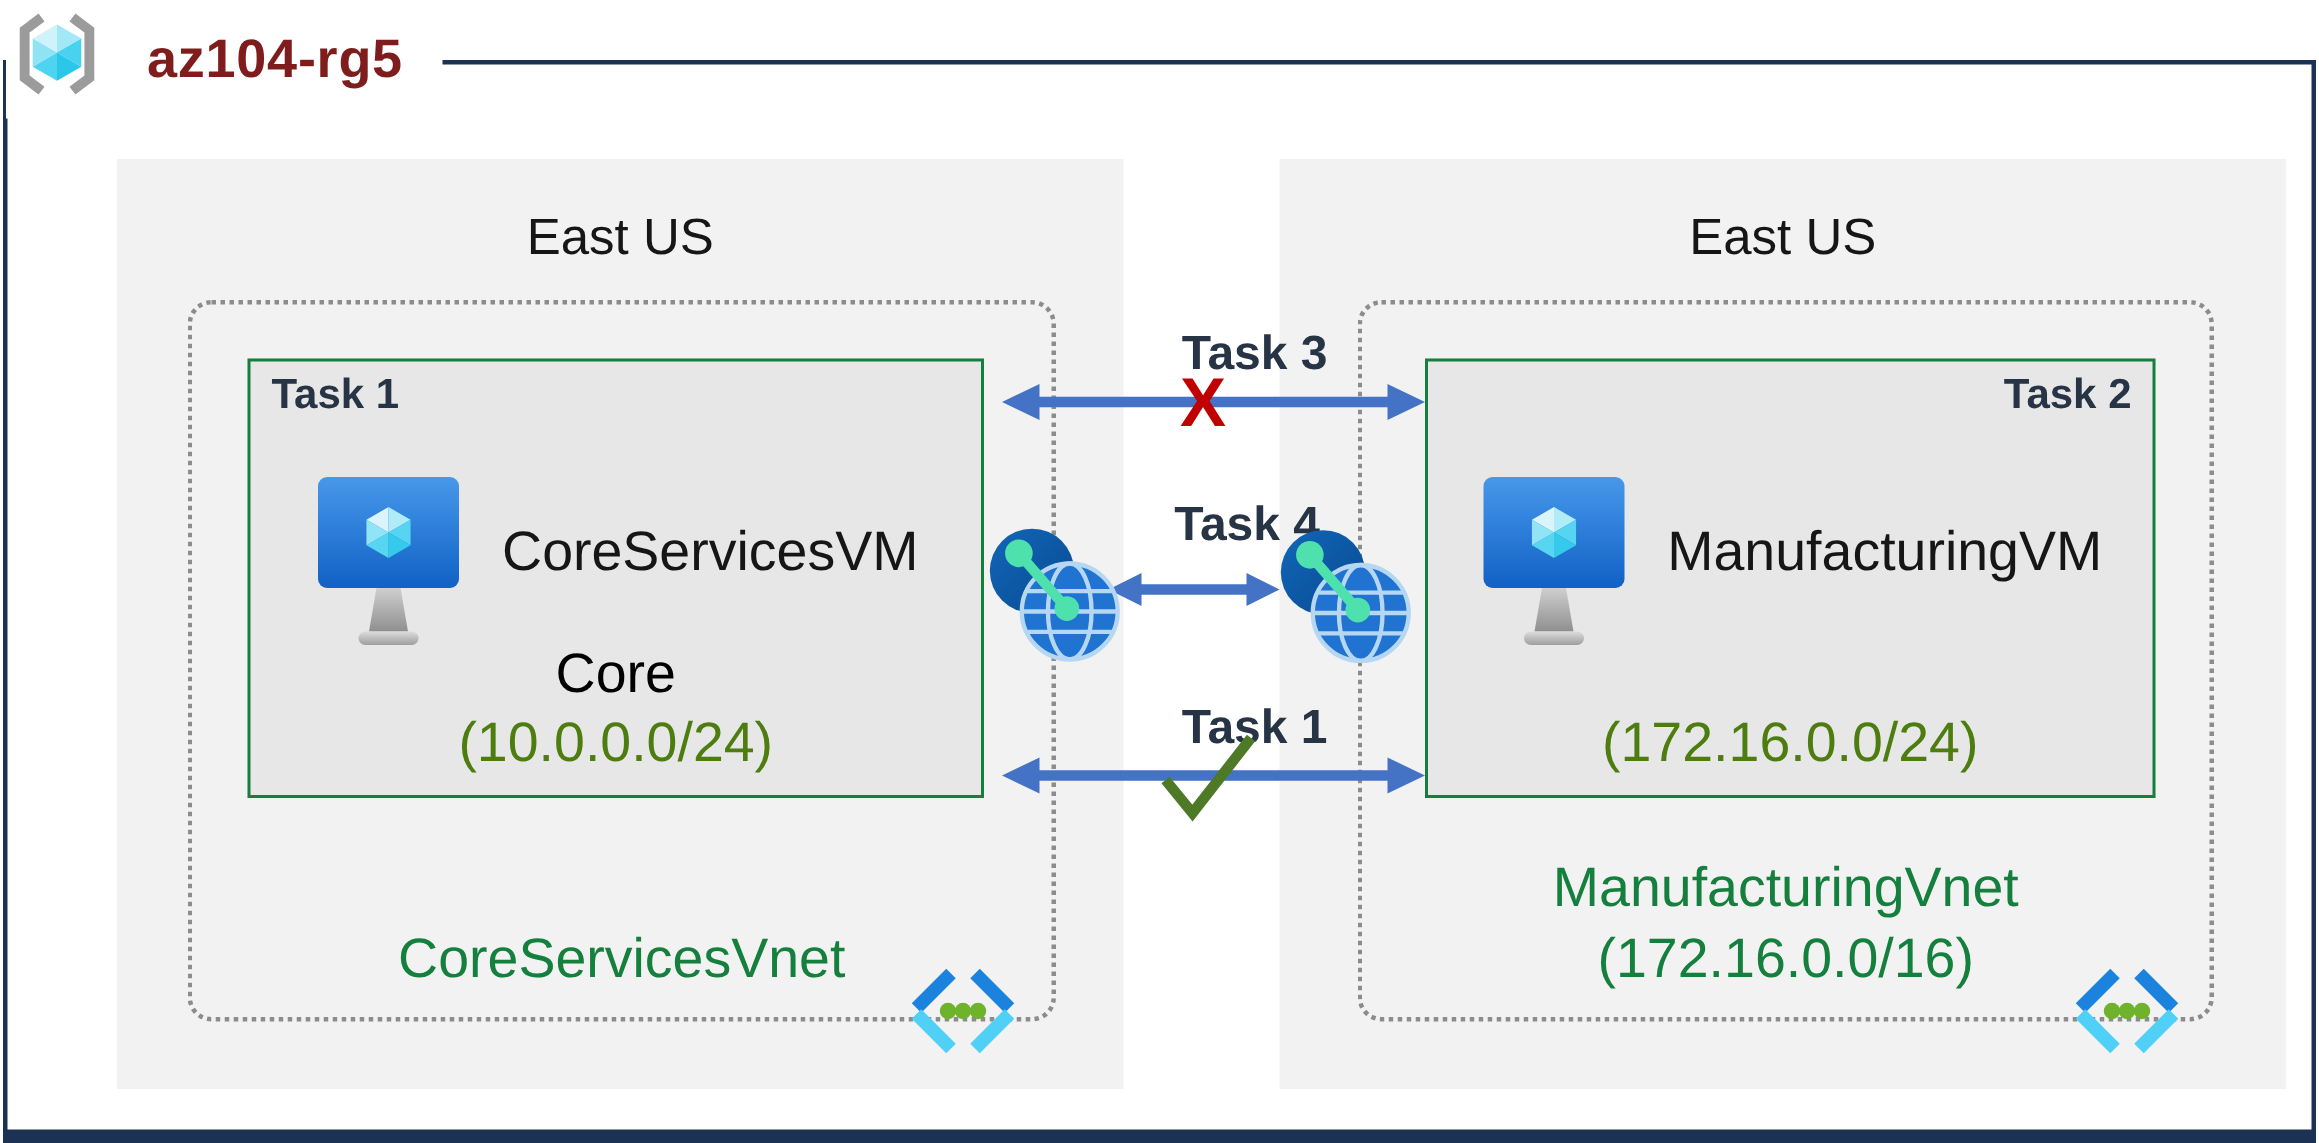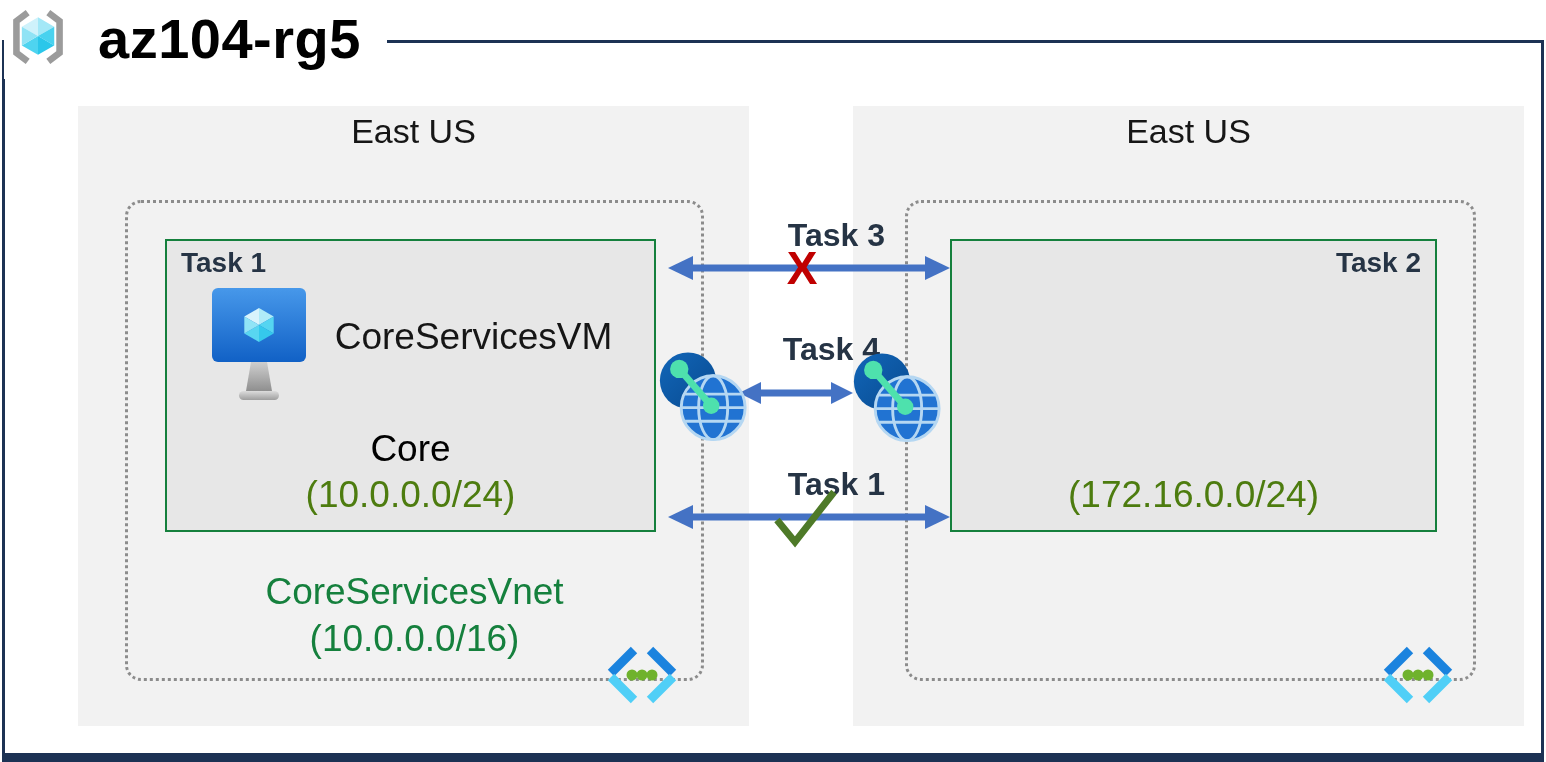--- a/index.html
+++ b/index.html
@@ -6,43 +6,43 @@
   body{width:1546px;height:762px;position:relative;background:#ffffff;
        font-family:"Liberation Sans",sans-serif;overflow:hidden;}
   #canvas{position:absolute;inset:0;}
 
   
   .frame{position:absolute;left:2px;right:2px;top:40px;bottom:0;
          border:3px solid #1C3254;border-bottom:9px solid #1C3254;z-index:6;pointer-events:none;}
 
   .title-block{position:absolute;left:4px;top:4px;z-index:7;display:flex;align-items:center;
                gap:30px;background:#ffffff;padding:2px 26px 8px 4px;}
-  .rg-title{font-size:56px;font-weight:bold;color:#000000;letter-spacing:0.5px;}
+  .rg-title{font-size:36px;font-weight:bold;color:#7f1d1d;letter-spacing:0.5px;}
 
   
   .region{position:absolute;top:106px;width:671px;height:620px;background:#F2F2F2;z-index:1;}
   #region-left{left:78px;} #region-right{left:853px;}
-  .region-label{text-align:center;font-size:34px;color:#161616;margin-top:6px;}
+  .region-label{text-align:center;font-size:34px;color:#161616;margin-top:33px;}
 
   
   .vnet{position:absolute;top:200px;height:475px;border:3px dotted #8C8C8C;
         border-radius:16px;z-index:2;}
   #vnet-left{left:125px;width:573px;} #vnet-right{left:905px;width:565px;}
   .vnet-label{position:absolute;bottom:16px;left:0;width:100%;text-align:center;
               font-size:37px;line-height:47px;color:#15803d;margin-top:44px;}
   .vnet-icon{position:absolute;bottom:-30px;z-index:5;}
   #vnet-left .vnet-icon{right:22px;} #vnet-right .vnet-icon{right:18px;}
 
   
   .subnet{position:absolute;top:239px;height:289px;background:#E7E7E7;
           border:2px solid #15803d;z-index:3;}
   #subnet-left{left:165px;width:487px;} #subnet-right{left:950px;width:483px;}
   .task-label{position:absolute;top:6px;font-size:28px;font-weight:bold;color:#263445;}
   #subnet-left .task-label{left:14px;} #subnet-right .task-label{right:14px;}
-  .vm-row{position:absolute;top:44px;left:0;right:0;display:flex;align-items:center;
+  .vm-row{position:absolute;top:74px;left:0;right:0;display:flex;align-items:center;
           justify-content:center;gap:26px;}
   .vm-name{font-size:37px;color:#161616;margin-bottom:26px;}
   .subnet-name{position:absolute;bottom:60px;left:0;width:100%;text-align:center;
                font-size:37px;color:#000000;}
   .subnet-cidr{position:absolute;bottom:14px;left:0;width:100%;text-align:center;
                font-size:37px;color:#4d7c0f;}
 
   
   .conn-arrow{position:absolute;z-index:4;}
   .conn-label{position:absolute;width:170px;text-align:right;font-size:32px;
@@ -102,36 +102,39 @@
   <div class="region" id="region-left">
     <div class="region-label">East US</div>
   </div>
   <div class="region" id="region-right">
     <div class="region-label">East US</div>
   </div>
 
   <div class="vnet" id="vnet-left">
     <div class="vnet-label">
       <div>CoreServicesVnet</div>
-      <div>(10.0.0.0/16)</div>
     </div>
     <span class="vnet-icon">
       <svg width="74" height="58" viewBox="0 0 74 58">
         <line x1="29" y1="4" x2="6" y2="27" stroke="#1B83DE" stroke-width="9"></line>
         <line x1="6" y1="31" x2="29" y2="54" stroke="#50CFF7" stroke-width="9"></line>
         <line x1="45" y1="4" x2="68" y2="27" stroke="#1B83DE" stroke-width="9"></line>
         <line x1="68" y1="31" x2="45" y2="54" stroke="#50CFF7" stroke-width="9"></line>
         <circle cx="27" cy="29" r="5.5" fill="#6FB22C"></circle>
         <circle cx="37" cy="29" r="5.5" fill="#6FB22C"></circle>
         <circle cx="47" cy="29" r="5.5" fill="#6FB22C"></circle>
       </svg>
     </span>
   </div>
 
   <div class="vnet" id="vnet-right">
+    <div class="vnet-label">
+      <div>ManufacturingVnet</div>
+      <div>(172.16.0.0/16)</div>
+    </div>
     <span class="vnet-icon">
       <svg width="74" height="58" viewBox="0 0 74 58">
         <line x1="29" y1="4" x2="6" y2="27" stroke="#1B83DE" stroke-width="9"></line>
         <line x1="6" y1="31" x2="29" y2="54" stroke="#50CFF7" stroke-width="9"></line>
         <line x1="45" y1="4" x2="68" y2="27" stroke="#1B83DE" stroke-width="9"></line>
         <line x1="68" y1="31" x2="45" y2="54" stroke="#50CFF7" stroke-width="9"></line>
         <circle cx="27" cy="29" r="5.5" fill="#6FB22C"></circle>
         <circle cx="37" cy="29" r="5.5" fill="#6FB22C"></circle>
         <circle cx="47" cy="29" r="5.5" fill="#6FB22C"></circle>
       </svg>
@@ -155,20 +158,36 @@
         </svg>
       </span>
       <span class="vm-name">CoreServicesVM</span>
     </div>
     <div class="subnet-name">Core</div>
     <div class="subnet-cidr">(10.0.0.0/24)</div>
   </div>
 
   <div class="subnet" id="subnet-right">
     <div class="task-label">Task 2</div>
+    <div class="vm-row">
+      <span>
+        <svg width="100" height="126" viewBox="0 0 100 126">
+          <rect x="3" y="3" width="94" height="74" rx="6" fill="url(#gmon)"></rect>
+          <polygon points="35.3,31.5 50,23 50,40" fill="#D9F4FC"></polygon>
+          <polygon points="50,23 64.7,31.5 50,40" fill="#B0EBF8"></polygon>
+          <polygon points="64.7,31.5 64.7,48.5 50,40" fill="#55D5F1"></polygon>
+          <polygon points="64.7,48.5 50,57 50,40" fill="#35C9EC"></polygon>
+          <polygon points="50,57 35.3,48.5 50,40" fill="#58D6F1"></polygon>
+          <polygon points="35.3,48.5 35.3,31.5 50,40" fill="#90E4F6"></polygon>
+          <path d="M42 77 L58 77 L63 106 L37 106 Z" fill="url(#gstand)"></path>
+          <rect x="30" y="106" width="40" height="9" rx="4.5" fill="url(#gbase)"></rect>
+        </svg>
+      </span>
+      <span class="vm-name">ManufacturingVM</span>
+    </div>
     <div class="subnet-cidr">(172.16.0.0/24)</div>
   </div>
 
   <div class="conn-label" id="task3-label">Task 3</div>
   <svg class="conn-arrow" style="left:666px;top:252px" width="286" height="32">
     <line x1="22" y1="16" x2="264" y2="16" stroke="#4472C4" stroke-width="7"></line>
     <polygon points="2,16 27,4 27,28" fill="#4472C4"></polygon>
     <polygon points="284,16 259,4 259,28" fill="#4472C4"></polygon>
   </svg>
   <div class="x-mark">X</div>

